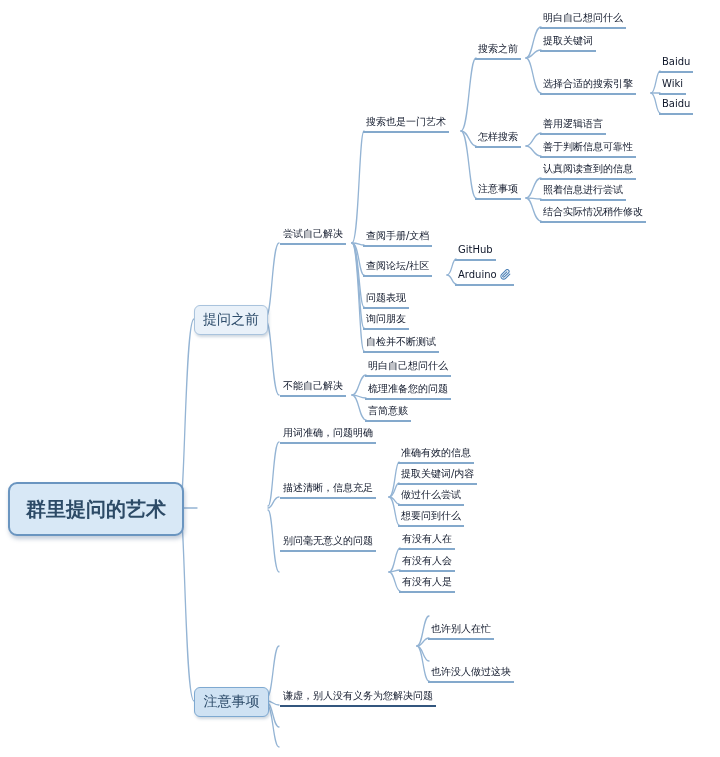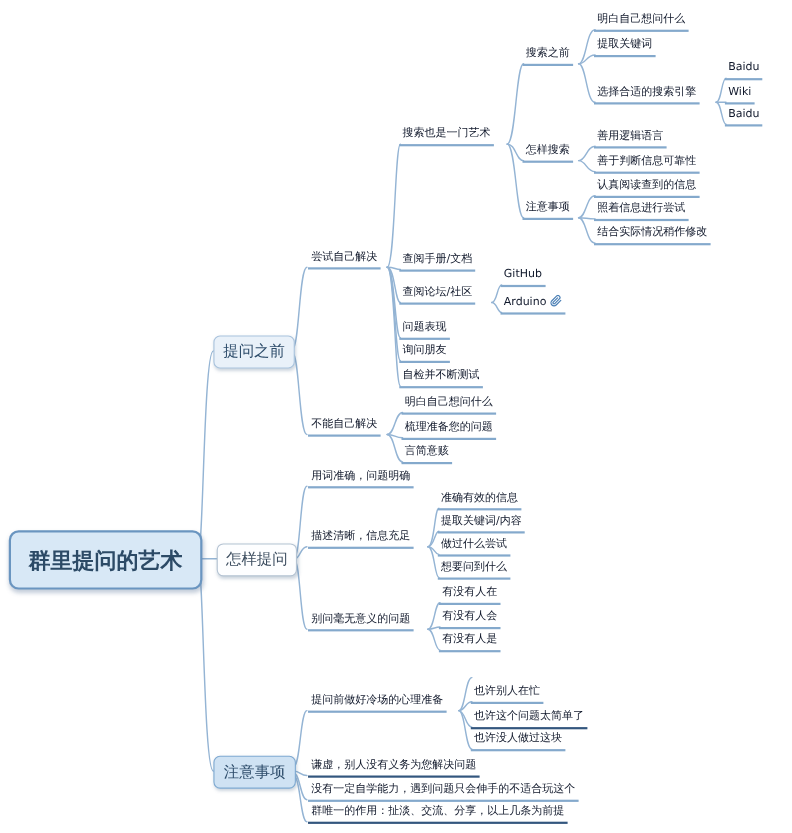--- a/index.html
+++ b/index.html
@@ -102,21 +102,20 @@
     <path d="M267 705 C273 705,273 747,279 747"></path>
 
     <path d="M417 646 C423 646,423 616,429 616"></path>
     <path d="M417 646 C423 646,423 638,429 638"></path>
     <path d="M417 646 C423 646,423 661,429 661"></path>
     <path d="M417 646 C423 646,423 681,429 681"></path>
   </svg>
 
   <div class="box root">群里提问的艺术</div>
   <div class="box b1">提问之前</div>
-  <div class="box b2">怎样提问</div>
   <div class="box b3">注意事项</div>
 
   <div class="leaf" style="left:280px;top:226px">尝试自己解决</div>
   <div class="leaf" style="left:363px;top:114px">搜索也是一门艺术</div>
   <div class="leaf" style="left:475px;top:41px">搜索之前</div>
   <div class="leaf" style="left:540px;top:10px">明白自己想问什么</div>
   <div class="leaf" style="left:540px;top:33px">提取关键词</div>
   <div class="leaf" style="left:540px;top:76px">选择合适的搜索引擎</div>
   <div class="leaf" style="left:659px;top:54px">Baidu</div>
   <div class="leaf" style="left:659px;top:76px">Wiki</div>
@@ -143,26 +142,22 @@
   <div class="leaf" style="left:365px;top:358px">明白自己想问什么</div>
   <div class="leaf" style="left:365px;top:381px">梳理准备您的问题</div>
   <div class="leaf" style="left:365px;top:403px">言简意赅</div>
 
   <div class="leaf" style="left:280px;top:425px">用词准确，问题明确</div>
   <div class="leaf" style="left:280px;top:480px">描述清晰，信息充足</div>
   <div class="leaf" style="left:398px;top:445px">准确有效的信息</div>
   <div class="leaf" style="left:398px;top:466px">提取关键词/内容</div>
   <div class="leaf" style="left:398px;top:487px">做过什么尝试</div>
   <div class="leaf" style="left:398px;top:508px">想要问到什么</div>
-  <div class="leaf" style="left:280px;top:555px">别问毫无意义的问题</div>
+  <div class="leaf" style="left:280px;top:533px">别问毫无意义的问题</div>
   <div class="leaf" style="left:399px;top:531px">有没有人在</div>
   <div class="leaf" style="left:399px;top:553px">有没有人会</div>
   <div class="leaf" style="left:399px;top:574px">有没有人是</div>
 
-  <div class="leaf" style="left:280px;top:629px">提问前做好冷场的心理准备</div>
   <div class="leaf" style="left:428px;top:621px">也许别人在忙</div>
-  <div class="leaf dark" style="left:428px;top:644px">也许这个问题太简单了</div>
   <div class="leaf" style="left:428px;top:664px">也许没人做过这块</div>
   <div class="leaf dark" style="left:280px;top:688px">谦虚，别人没有义务为您解决问题</div>
-  <div class="leaf" style="left:280px;top:710px">没有一定自学能力，遇到问题只会伸手的不适合玩这个</div>
-  <div class="leaf dark" style="left:280px;top:730px">群唯一的作用：扯淡、交流、分享，以上几条为前提</div>
 
 </div>
 
 </body></html>

